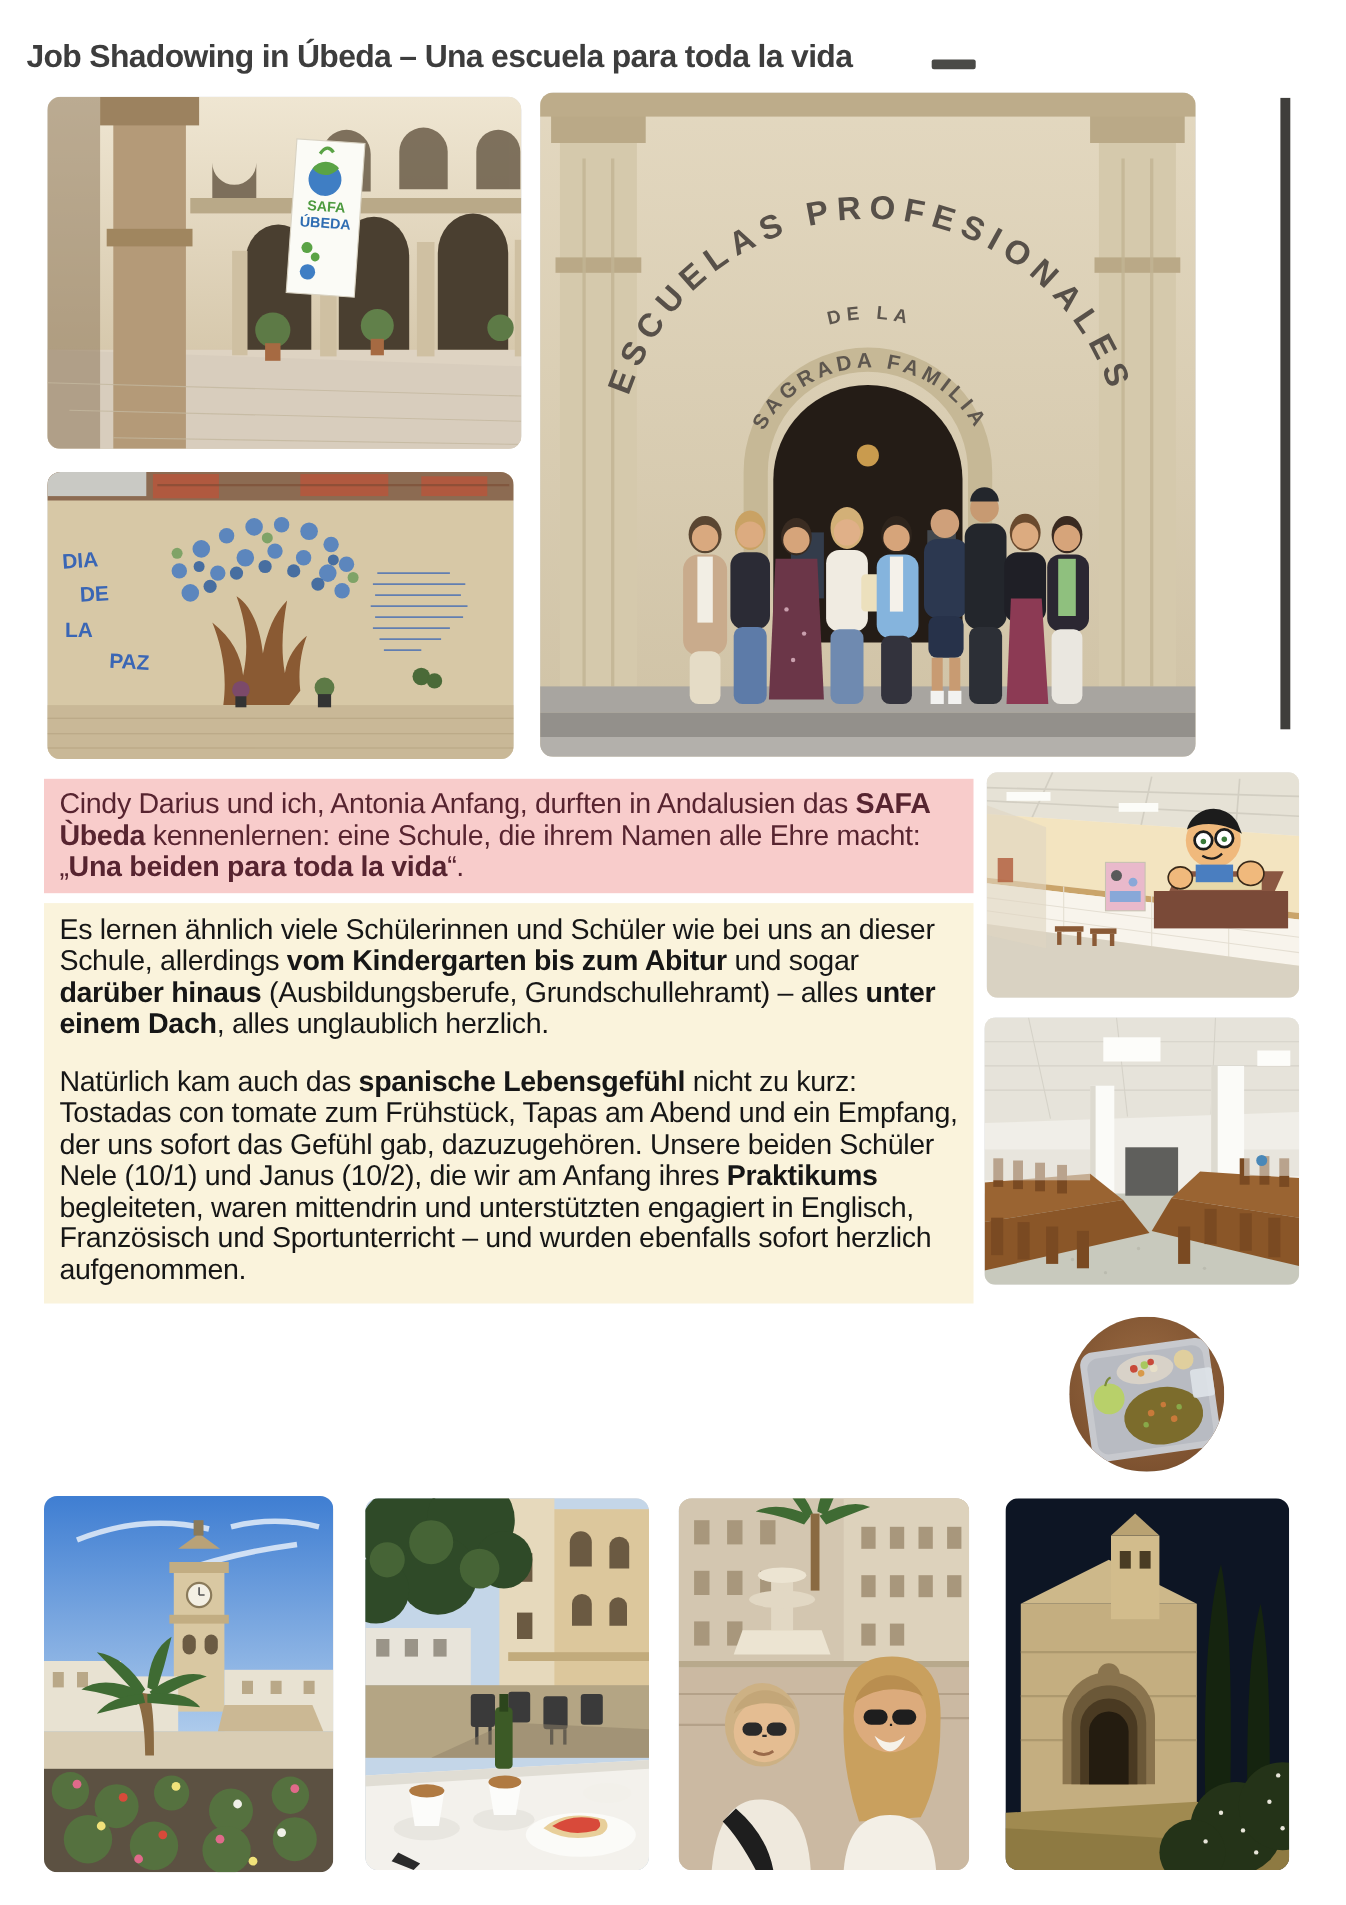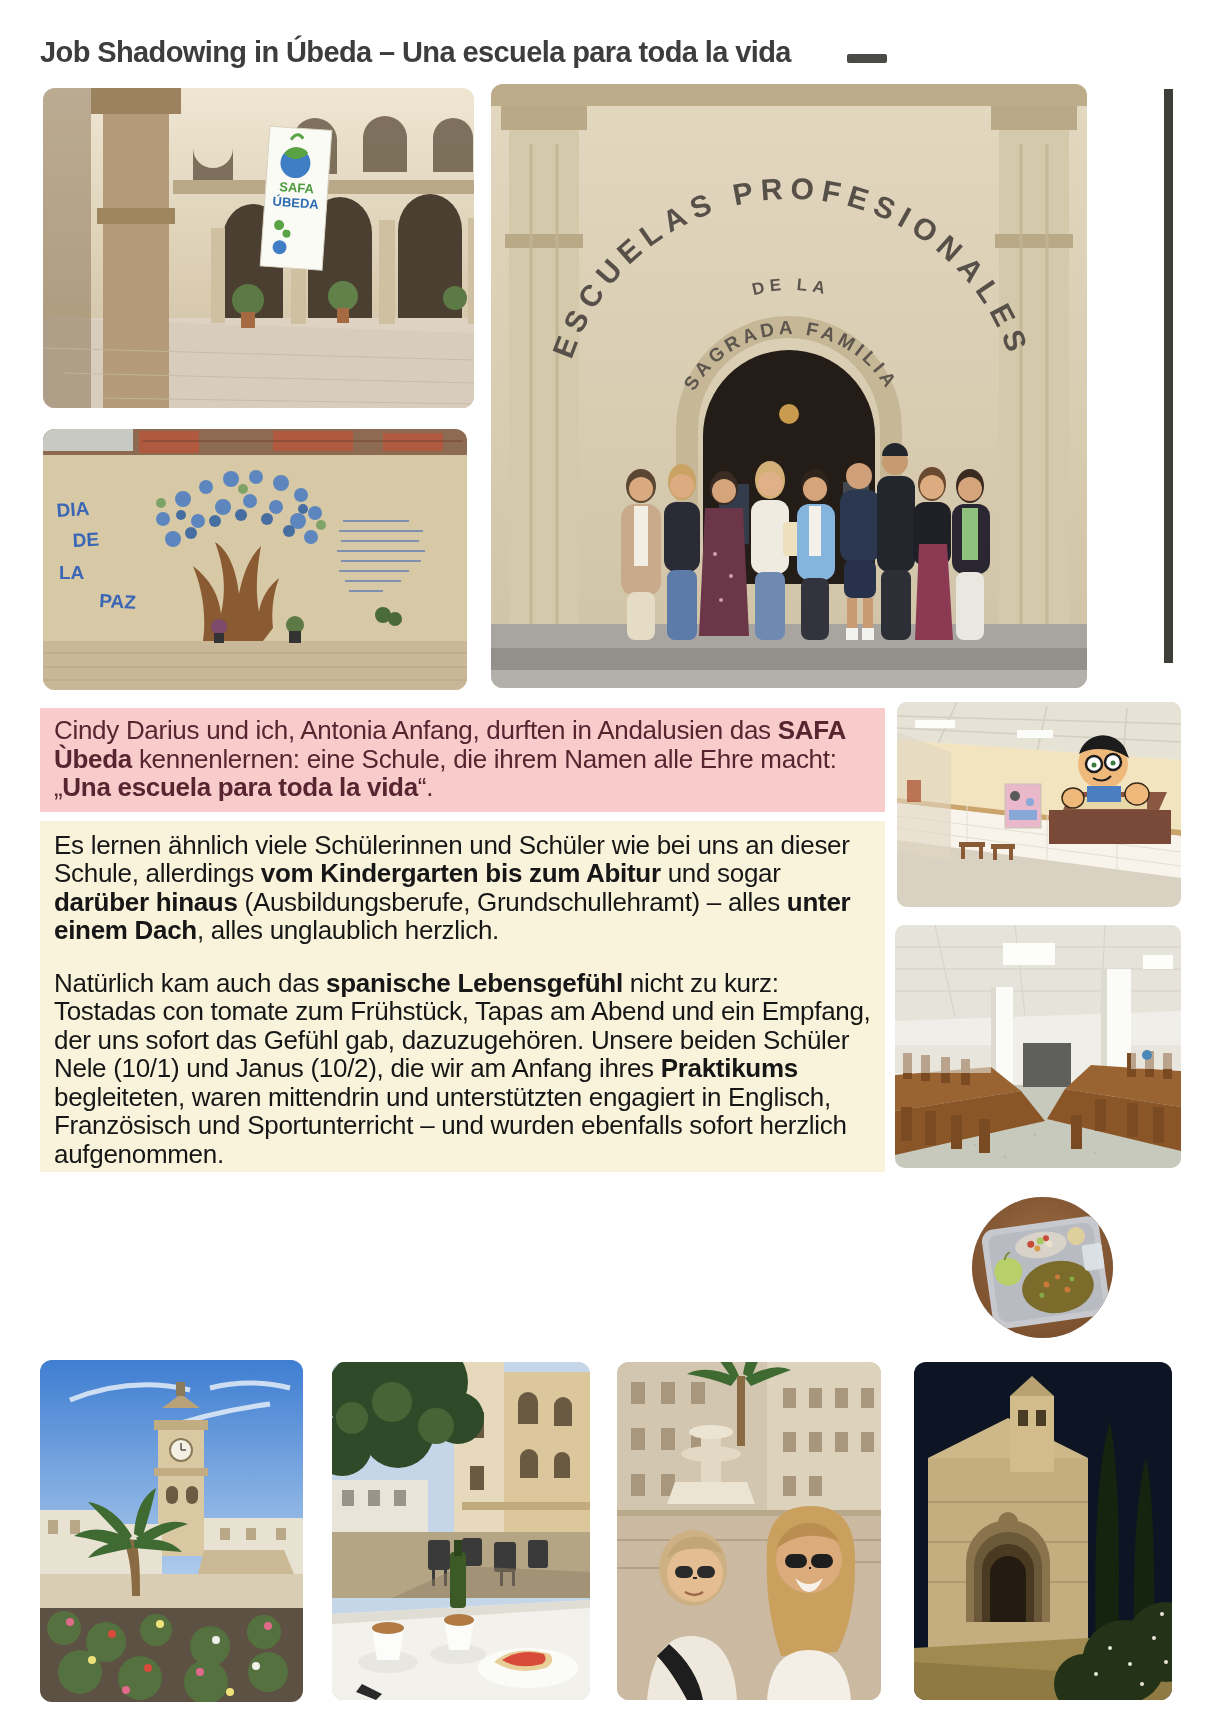--- a/index.html
+++ b/index.html
@@ -1,37 +1,37 @@
 <!DOCTYPE html>
 <html><head>
 <meta charset="utf-8">
 <style>
   html,body{margin:0;padding:0;background:#ffffff;}
   body{font-family:"Liberation Sans",sans-serif;}
   .page{position:relative;width:1224px;height:1732px;background:#fff;overflow:hidden;}
 
-  .page-title{position:absolute;left:40px;top:36px;font-size:29px;font-weight:700;
+  .page-title{position:absolute;left:24px;top:36px;font-size:29px;font-weight:700;
     color:#3d3d3d;letter-spacing:-0.6px;white-space:nowrap;}
   .title-dash{position:absolute;left:847px;top:54px;width:40px;height:9px;background:#4a4a47;border-radius:2px;}
   .author-badge{position:absolute;left:895px;top:46px;width:302px;height:30px;background:#9d9d9d;
     color:#ffffff;font-size:20px;font-weight:700;display:flex;align-items:center;justify-content:center;
     letter-spacing:0.5px;}
 
   .photo{position:absolute;overflow:hidden;border-radius:12px;background:#ddd;}
   .photo svg{display:block;width:100%;height:100%;}
   .round{border-radius:50%;}
 
   .side-bar{position:absolute;left:1164px;top:89px;width:9px;height:574px;background:#3f3e3b;}
 
   .text-col{position:absolute;left:40px;top:708px;width:845px;display:flex;flex-direction:column;gap:9px;}
   .hl{box-sizing:border-box;width:100%;font-size:26px;line-height:28.5px;letter-spacing:-0.3px;}
   .hl.pink{background:#f8cccb;color:#572430;padding:8px 14px 10px 14px;}
   .hl.pink strong{color:#572430;}
   .hl.pink.pink-last{padding:14px 14px 42px 14px;}
-  .hl.cream{background:#faf3dc;color:#161616;padding:10px 14px 0 14px;}
+  .hl.cream{background:#faf3dc;color:#161616;padding:10px 14px 13px 14px;}
   .hl.cream p{margin:0 0 24px 0;}
   .hl.cream p:last-child{margin-bottom:4px;}
   strong{font-weight:700;}
 </style>
 </head>
 <body>
 
 <div class="page">
 
   <div class="page-title">Job Shadowing in Úbeda – Una escuela para toda la vida</div>
@@ -458,21 +458,21 @@
           </g>
         <circle cx="36" cy="70" r="14" fill="#b8d06a"></circle>
           <path d="M34 58 q2 -6 6 -7" stroke="#7a8a3a" stroke-width="2" fill="none"></path>
         <circle cx="108" cy="44" r="9" fill="#e0cf9e"></circle>
         <rect x="112" y="54" width="20" height="26" rx="3" fill="#dfe5ea" opacity="0.85"></rect>
       </g>
     </svg>
   </div>
 
   <div class="text-col">
-    <div class="hl pink"><span>Cindy Darius und ich, Antonia Anfang, durften in Andalusien das </span><strong>SAFA Ùbeda</strong><span> kennenlernen: eine Schule, die ihrem Namen alle Ehre macht: „</span><strong>Una escuela para toda la vida</strong><span>“.</span></div>
+    <div class="hl pink"><span>Cindy Darius und ich, Antonia Anfang, durften in Andalusien das </span><strong>SAFA Ùbeda</strong><span> kennenlernen: eine Schule, die ihrem Namen alle Ehre macht: „</span><strong>Una beiden para toda la vida</strong><span>“.</span></div>
     <div class="hl cream">
       <p><span>Es lernen ähnlich viele Schülerinnen und Schüler wie bei uns an dieser Schule, allerdings </span><strong>vom Kindergarten bis zum Abitur</strong><span> und sogar </span><strong>darüber hinaus</strong><span> (Ausbildungsberufe, Grundschullehramt) – alles </span><strong>unter einem Dach</strong><span>, alles unglaublich herzlich.</span></p>
       <p><span>Natürlich kam auch das </span><strong>spanische Lebensgefühl</strong><span> nicht zu kurz: Tostadas con tomate zum Frühstück, Tapas am Abend und ein Empfang, der uns sofort das Gefühl gab, dazuzugehören. Unsere beiden Schüler Nele (10/1) und Janus (10/2), die wir am Anfang ihres </span><strong>Praktikums</strong><span> begleiteten, waren mittendrin und unterstützten engagiert in Englisch, Französisch und Sportunterricht – und wurden ebenfalls sofort herzlich aufgenommen.</span></p>
     </div>
   </div>
 
   <div class="photo" style="left:40px;top:1360px;width:263px;height:342px;">
     <svg viewBox="0 0 263 342" preserveAspectRatio="none">
       <defs>
           <linearGradient id="sky1" x1="0" y1="0" x2="0" y2="1">

